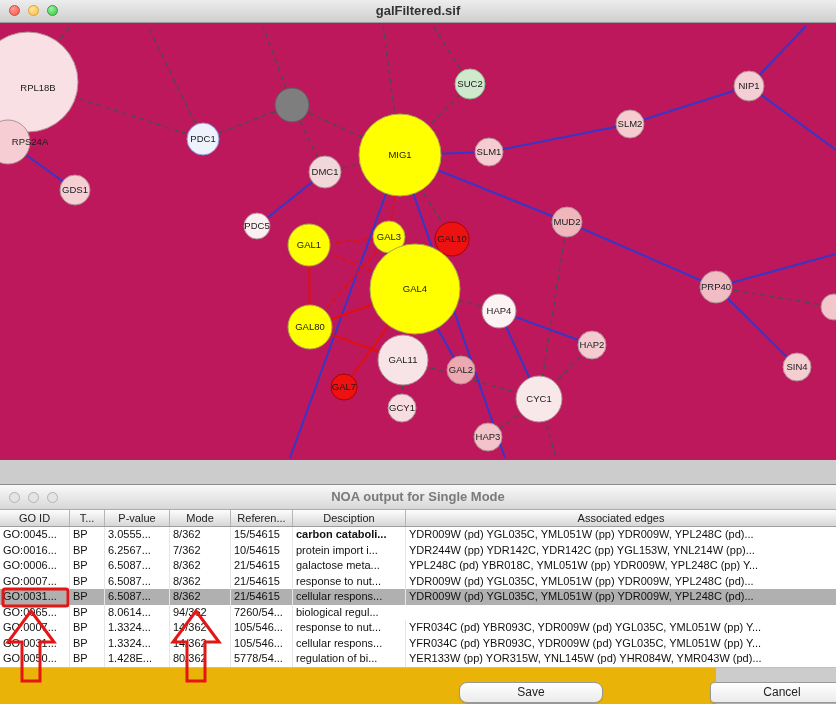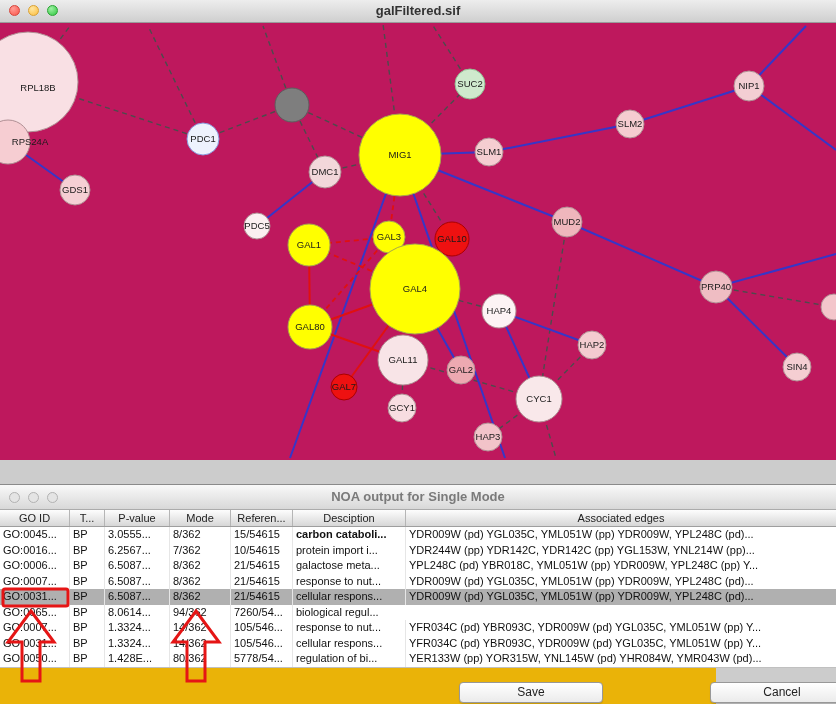--- a/index.html
+++ b/index.html
@@ -51,21 +51,21 @@
 
   .annotations{position:absolute;left:0;top:0;z-index:20;pointer-events:none;}
 
   .btn{
     position:absolute;top:198px;height:21px;box-sizing:border-box;
     background:linear-gradient(#ffffff,#ebebeb);
     border:1px solid #989898;border-radius:4px;
     font-size:12px;color:#222;text-align:center;line-height:19px;
     box-shadow:0 1px 1px rgba(0,0,0,0.15);
   }
-  .btn-save{left:459px;width:144px;}
+  .btn-save{left:459px;width:144px;border-radius:8px;}
   .btn-cancel{left:678px;width:144px;margin-left:32px;}
 
   svg text{font-family:"Liberation Sans",sans-serif;font-size:9.5px;fill:#1a1a1a;}
 </style>
 </head>
 <body>
 
 <div class="win-top">
   <div class="titlebar">
     <span class="light red"></span>

